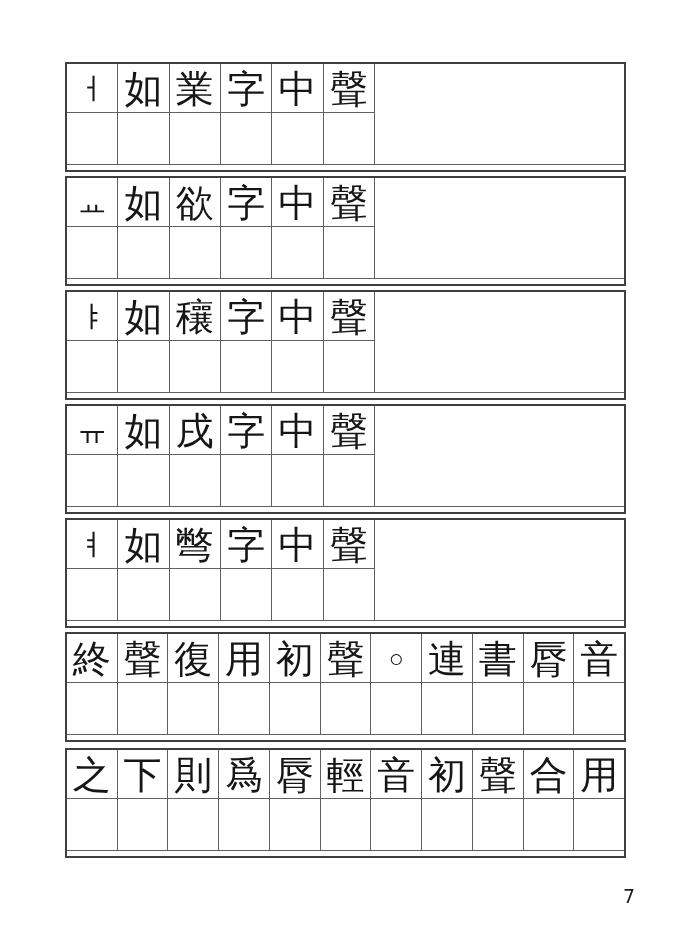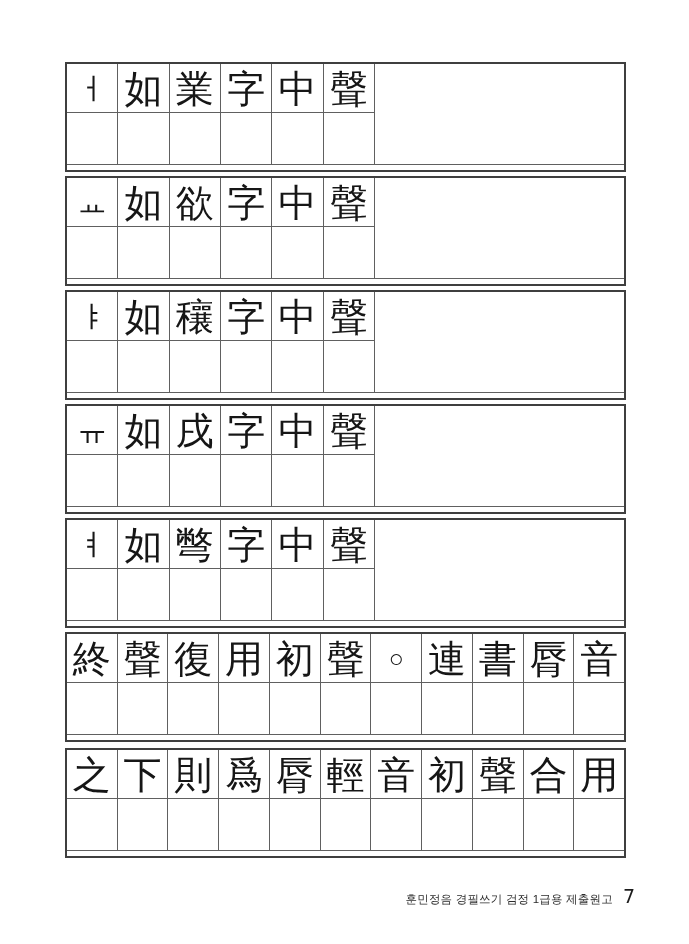--- a/index.html
+++ b/index.html
@@ -349,15 +349,14 @@
             <div class="cell"></div>
             <div class="cell"></div>
           </div>
         </div>
       </div>
       <div class="strip"></div>
     </div>
   </div>
 
 <div class="footer">
-  <span class="footer-caption">훈민정음 경필쓰기 검정 1급용 제출원고</span>
   <span class="page-number">7</span>
 </div>
 
 </body></html>

